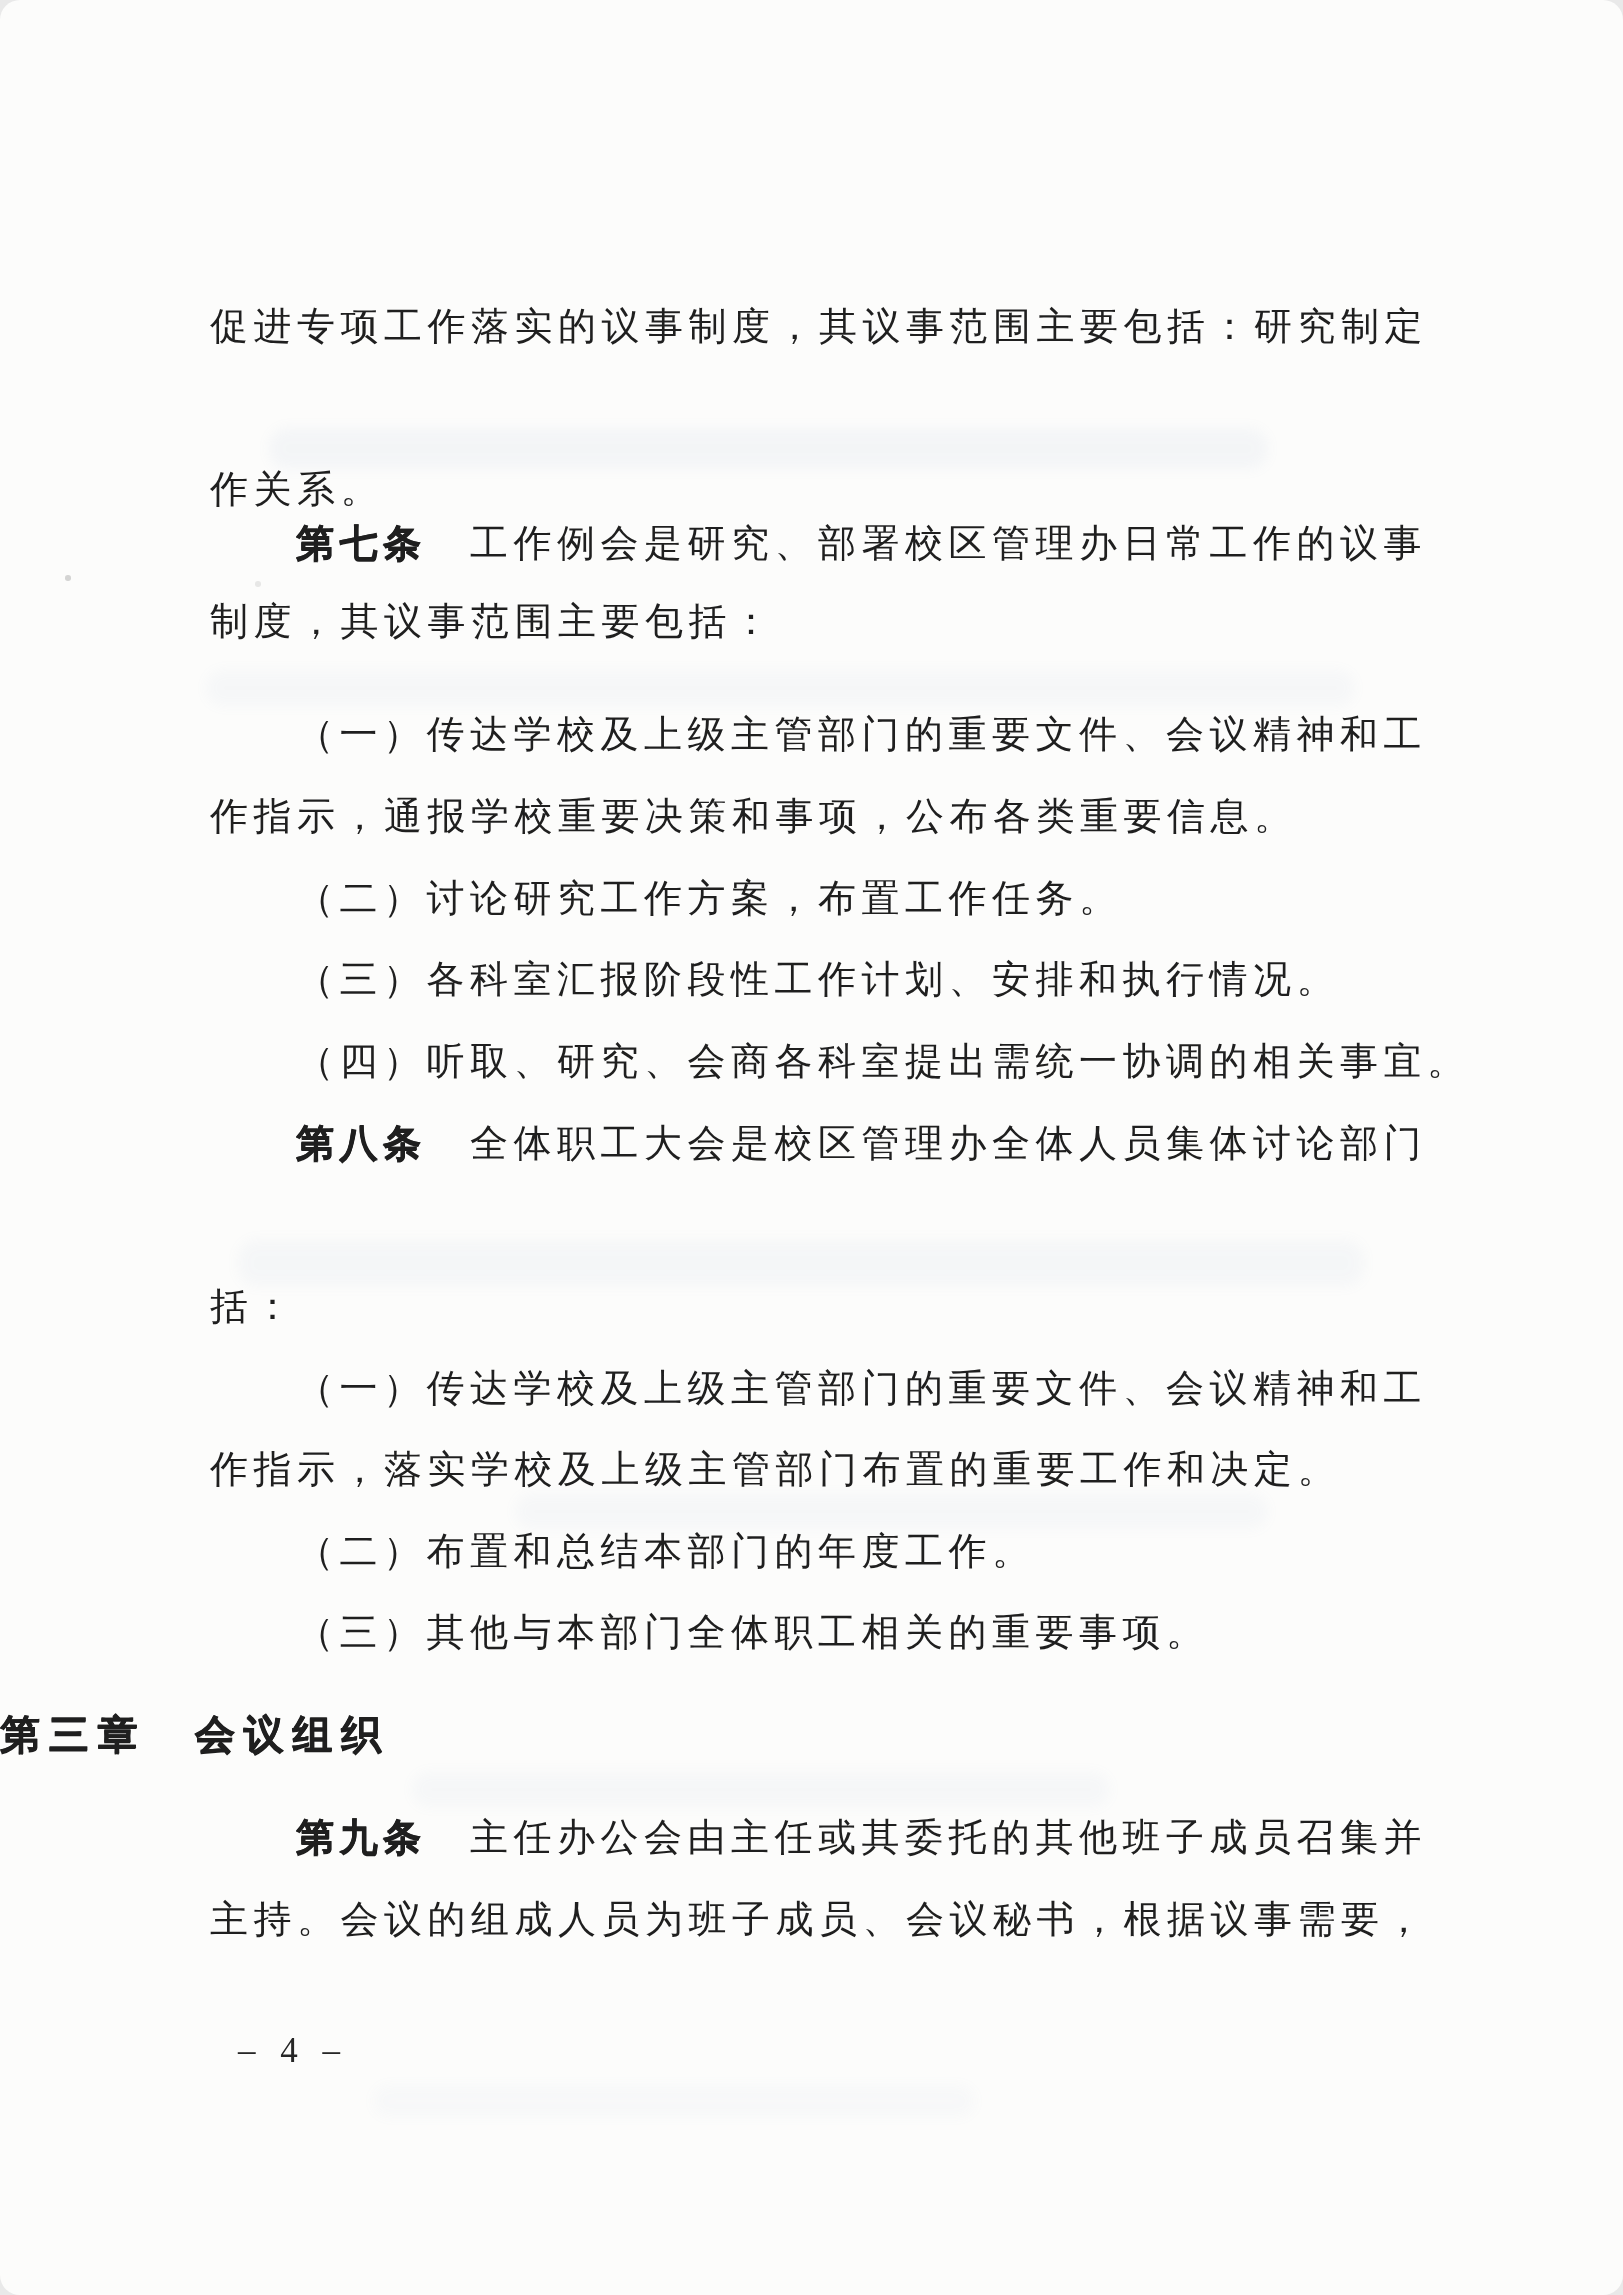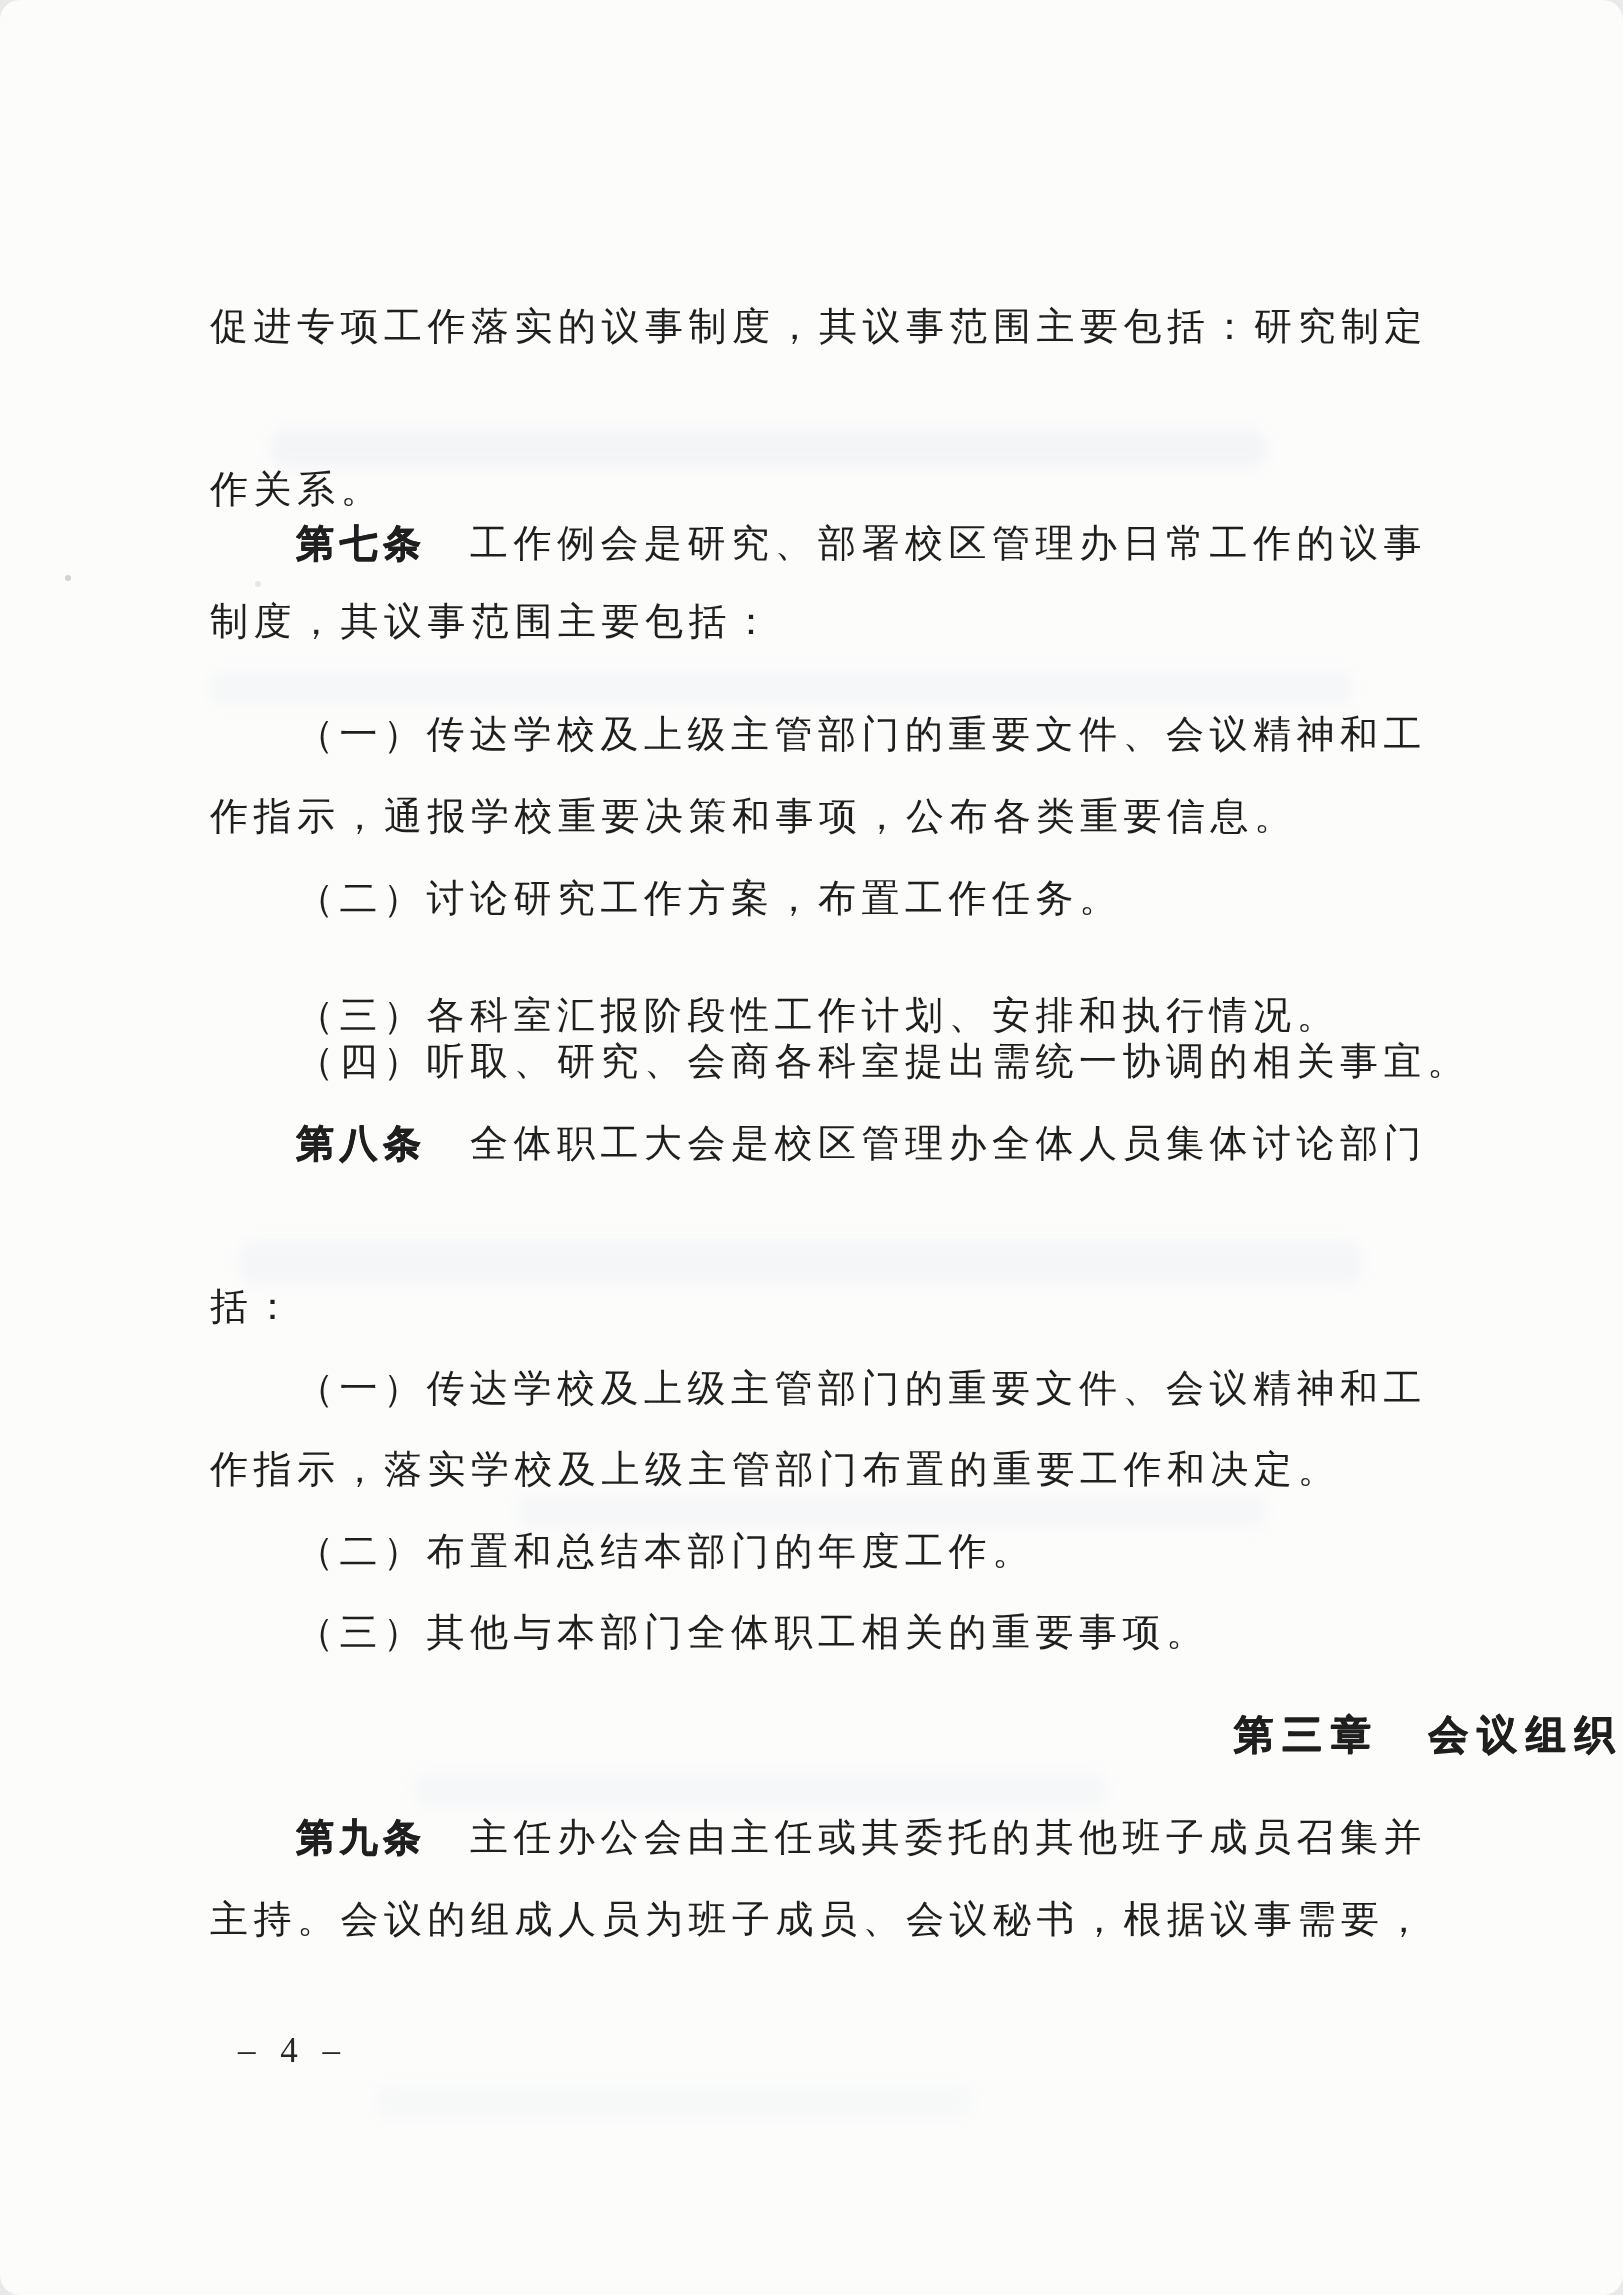--- a/index.html
+++ b/index.html
@@ -19,21 +19,21 @@
     line-height:43px;
     letter-spacing:5.5px;
     white-space:pre;
   }
   .line.indent{left:296px;}
   .lead{
     font-weight:700;
     text-shadow:0.6px 0 currentColor,0 0.5px currentColor;
   }
   .line.center{
-    left:0;width:1623px;text-align:right;
+    left:0;width:1623px;text-align:left;
     font-weight:700;font-size:40px;letter-spacing:8.7px;
     text-shadow:0.6px 0 currentColor,0 0.5px currentColor;
   }
   .pagenum{
     position:absolute;
     left:238px;top:2031px;
     font-size:35px;letter-spacing:8px;line-height:40px;
     color:#262626;white-space:pre;
   }
   
@@ -66,21 +66,21 @@
 
   <div class="line" style="top:305px;">促进专项工作落实的议事制度，其议事范围主要包括：研究制定</div>
   <div class="line" style="top:468px;">作关系。</div>
 
   <div class="line indent" style="top:522px;"><span class="lead">第七条</span><span>　工作例会是研究、部署校区管理办日常工作的议事</span></div>
   <div class="line" style="top:600px;">制度，其议事范围主要包括：</div>
 
   <div class="line indent" style="top:713px;">（一）传达学校及上级主管部门的重要文件、会议精神和工</div>
   <div class="line" style="top:795px;">作指示，通报学校重要决策和事项，公布各类重要信息。</div>
   <div class="line indent" style="top:877px;">（二）讨论研究工作方案，布置工作任务。</div>
-  <div class="line indent" style="top:958px;margin-top:36px;">（三）各科室汇报阶段性工作计划、安排和执行情况。</div>
+  <div class="line indent" style="top:958px;">（三）各科室汇报阶段性工作计划、安排和执行情况。</div>
   <div class="line indent" style="top:1040px;">（四）听取、研究、会商各科室提出需统一协调的相关事宜。</div>
 
   <div class="line indent" style="top:1122px;"><span class="lead">第八条</span><span>　全体职工大会是校区管理办全体人员集体讨论部门</span></div>
   <div class="line" style="top:1285px;">括：</div>
 
   <div class="line indent" style="top:1367px;">（一）传达学校及上级主管部门的重要文件、会议精神和工</div>
   <div class="line indent" style="top:1530px;">（二）布置和总结本部门的年度工作。</div>
   <div class="line" style="top:1448px;">作指示，落实学校及上级主管部门布置的重要工作和决定。</div>
   <div class="line indent" style="top:1611px;">（三）其他与本部门全体职工相关的重要事项。</div>
 

